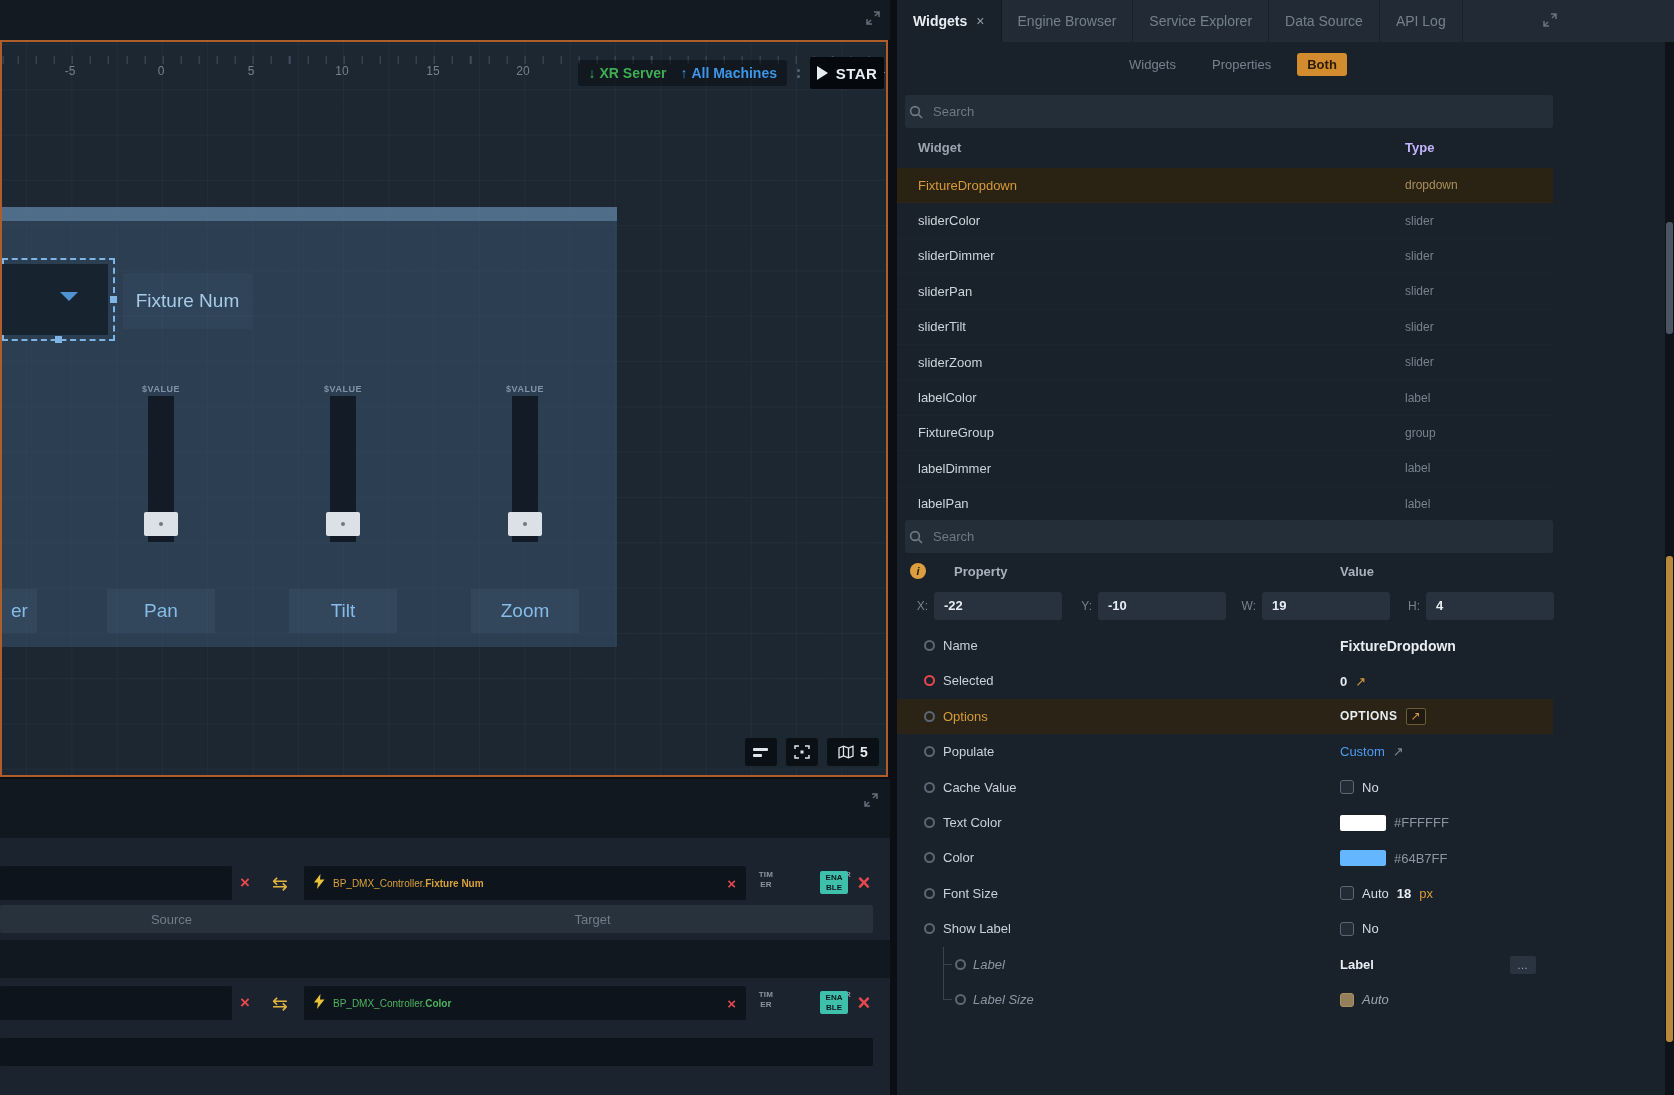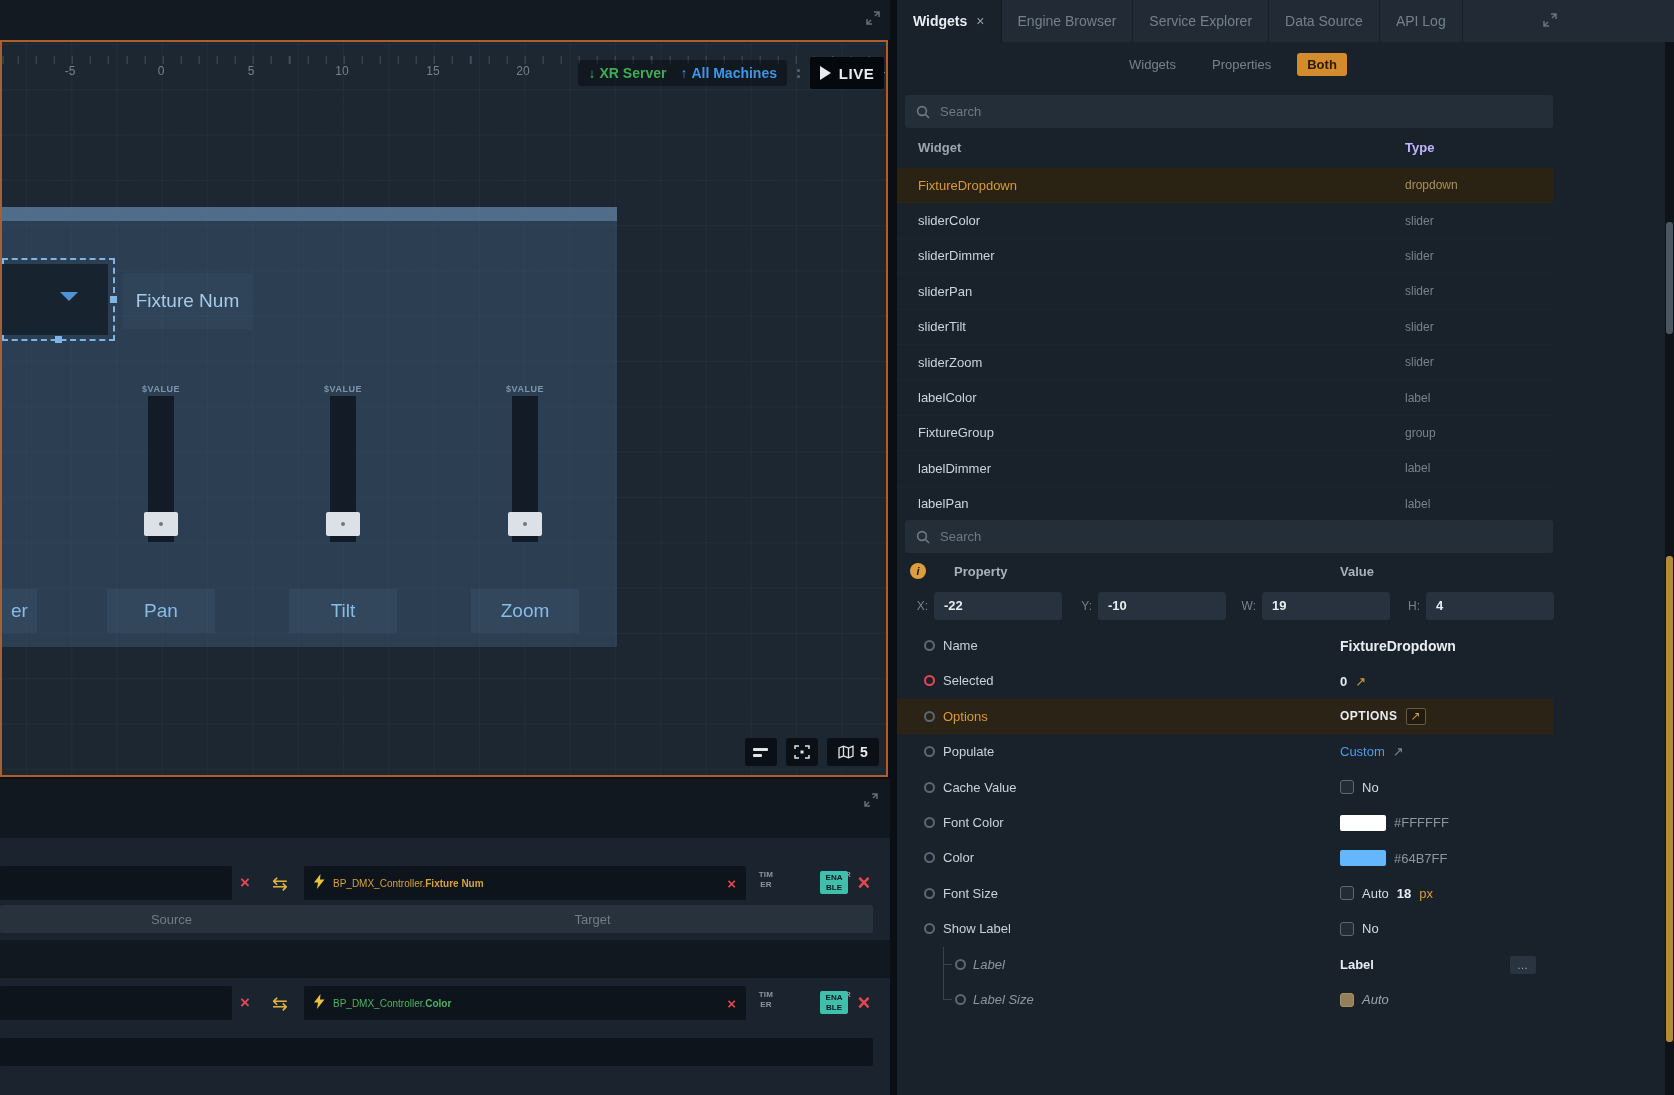--- a/index.html
+++ b/index.html
@@ -87,21 +87,21 @@
   #right{position:absolute;left:897px;top:0;width:777px;height:1095px;background:#19212b;}
   .tabbar{position:absolute;left:0;top:0;right:0;height:42px;background:#222b35;display:flex;}
   .tab{display:flex;align-items:center;padding:0 16px;font-size:14px;color:#73808c;border-right:1px solid rgba(0,0,0,0.25);cursor:pointer;white-space:nowrap;}
   .tab.active{background:#19212b;color:#e8edf2;font-weight:bold;}
   .tab .close{margin-left:9px;color:#93a0ac;font-weight:normal;font-size:14px;cursor:pointer;}
   .tb-expand{left:646px;top:13px;}
   .viewbar{position:absolute;left:0;top:42px;right:0;height:44px;display:flex;align-items:center;gap:16px;padding-left:222px;}
   .vmode{font-size:13px;color:#76828e;padding:4px 10px;cursor:pointer;border-radius:3px;}
   .vmode.active{background:#d28c2e;color:#2a1a06;font-weight:bold;}
   .search{position:absolute;left:8px;width:648px;height:33px;background:#242e39;border-radius:3px;
-    display:flex;align-items:center;gap:8px;padding:0 11px;}
+    display:flex;align-items:center;gap:8px;padding:0 4px;}
   .search.s1{top:95px;} .search.s2{top:520px;}
   .search input{flex:1;background:transparent;border:0;outline:0;color:#cfd7de;font-size:13px;}
   .search input::placeholder{color:#6d7985;}
   .thead{position:absolute;left:0;top:140px;width:656px;height:26px;}
   .thead .cw{position:absolute;left:21px;font-size:13px;font-weight:bold;color:#9aa5b1;}
   .thead .ct{position:absolute;left:508px;font-size:13px;font-weight:bold;color:#c4b5fd;}
   .wrows{position:absolute;left:0;top:168px;width:656px;height:350px;overflow:hidden;}
   .wrow{position:relative;height:35.4px;display:flex;align-items:center;border-bottom:1px solid rgba(255,255,255,0.015);cursor:pointer;}
   .wname{margin-left:21px;font-size:13px;color:#ccd4db;}
   .wtype{position:absolute;left:508px;font-size:12px;color:#76828e;}
@@ -188,21 +188,21 @@
           <span>↑</span>
           <span>All Machines</span>
         </span>
       </div>
       <span class="grip">
           <i></i>
           <i></i>
         </span>
       <button class="live">
         <span class="play"></span>
-        <span>LIVE</span>
+        <span>STAR</span>
       </button>
     </div>
 
     <div class="fgroup">
       <div class="fg-head"></div>
       <div class="dd-sel">
         <span class="hdl hb"></span>
         <span class="hdl hr"></span>
       </div>
       <div class="dd">
@@ -455,21 +455,21 @@
         <div class="prow">
           <span class="ring"></span>
           <span class="pname">Cache Value</span>
           <div class="pval">
             <span class="chk"></span>
             <span>No</span>
           </div>
         </div>
         <div class="prow">
           <span class="ring"></span>
-          <span class="pname">Font Color</span>
+          <span class="pname">Text Color</span>
           <div class="pval">
             <span class="swatchbox" style="background: rgb(255, 255, 255);"></span>
             <span class="hex">#FFFFFF</span>
           </div>
         </div>
         <div class="prow">
           <span class="ring"></span>
           <span class="pname">Color</span>
           <div class="pval">
             <span class="swatchbox" style="background: rgb(100, 183, 255);"></span>

